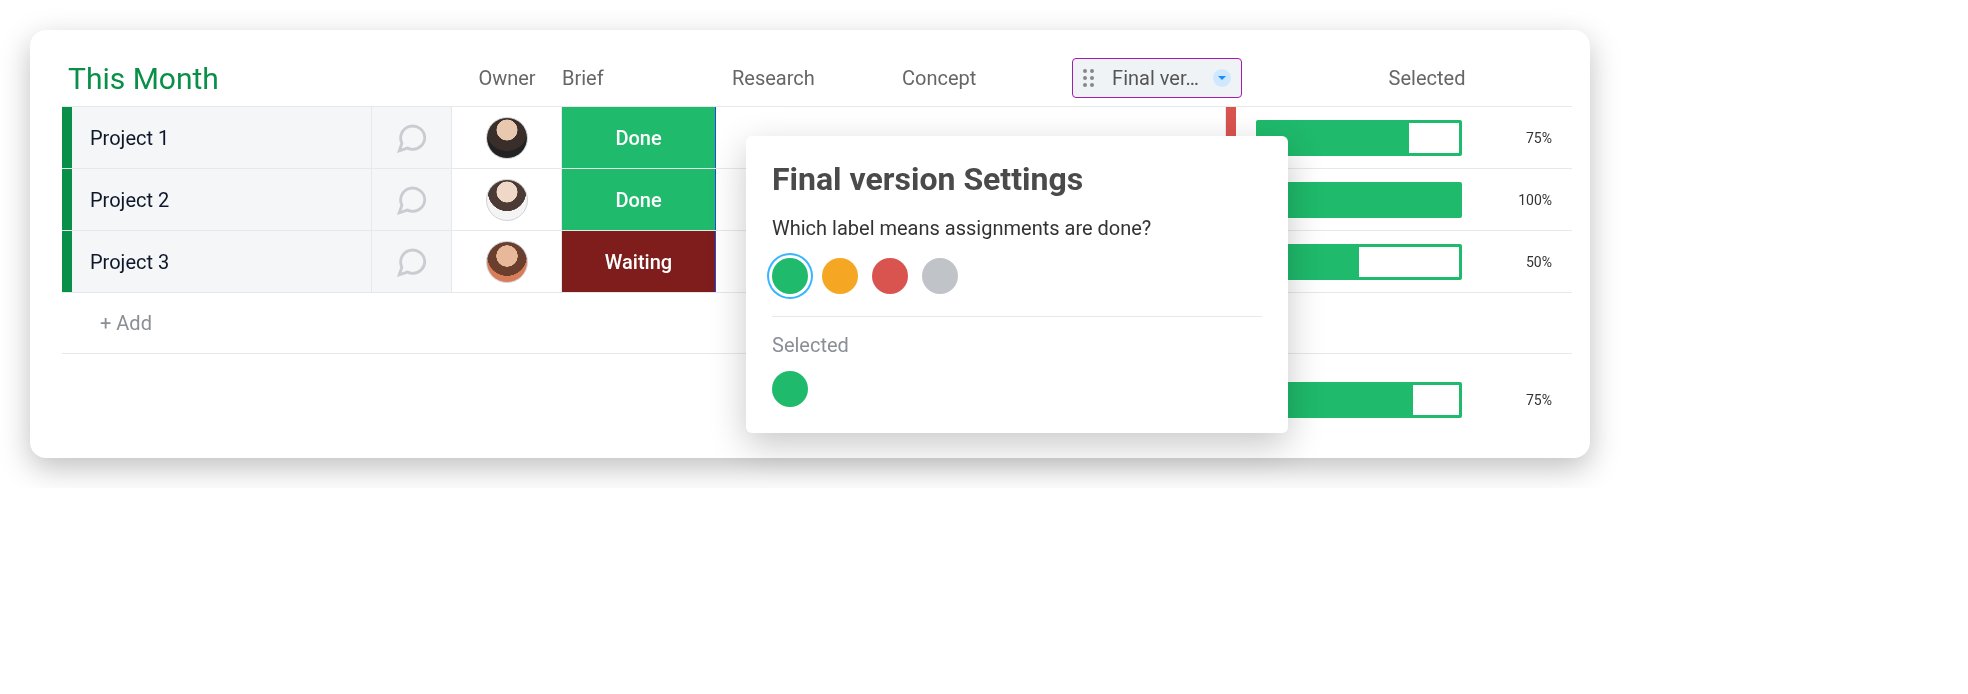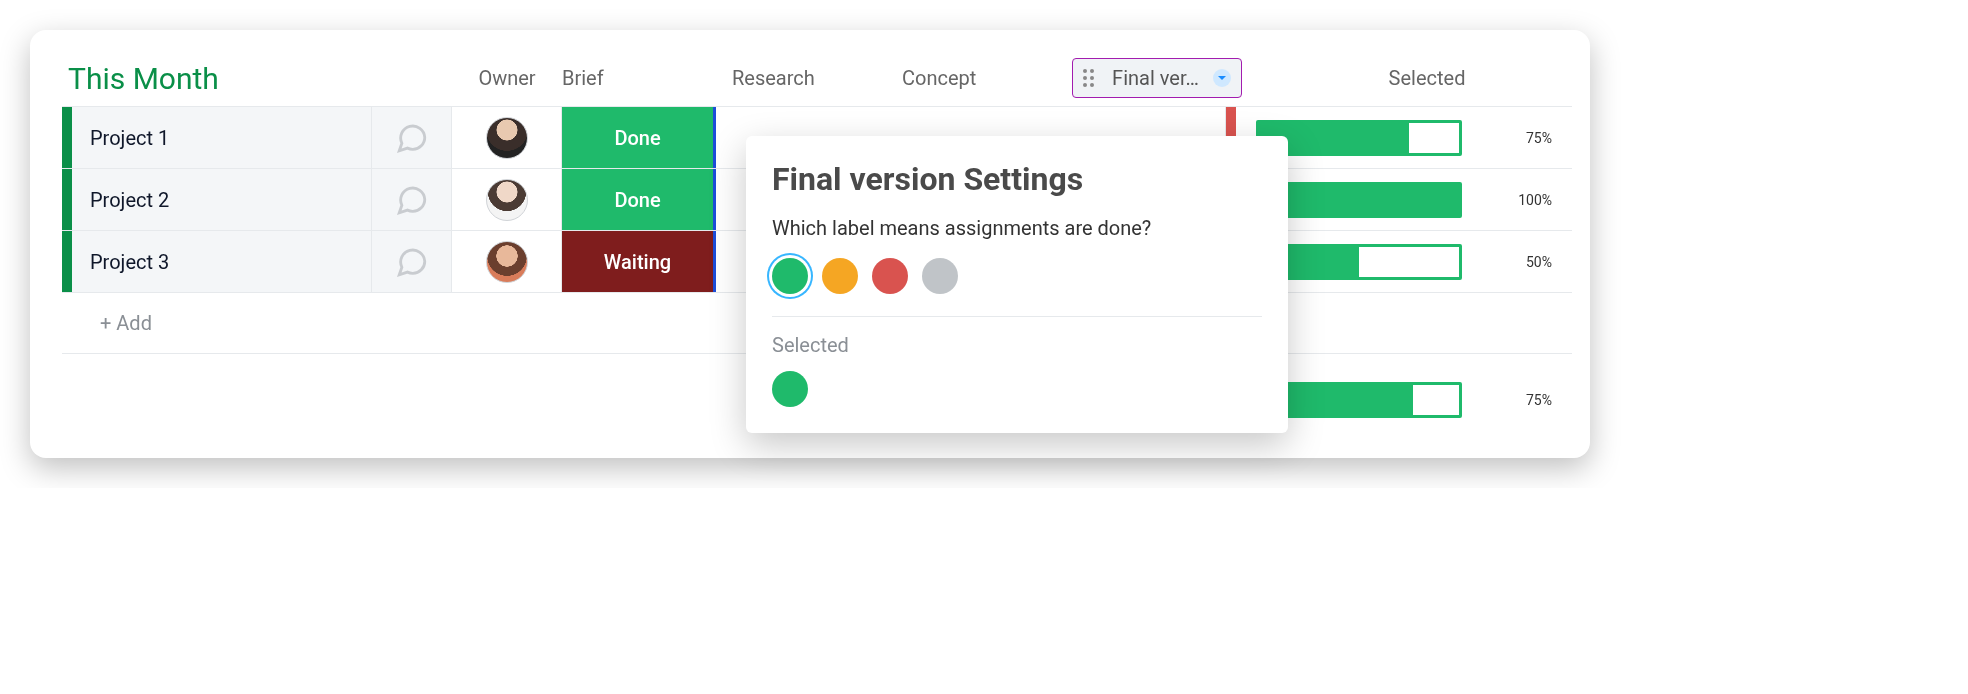--- a/index.html
+++ b/index.html
@@ -111,21 +111,21 @@
   }
   .avatar {
     width:42px; height:42px; border-radius:50%;
     background:#e0e0e0 center/cover no-repeat;
     border:1px solid #d0d3d7;
   }
   .row .status {
     width:154px;
     display:flex; align-items:center; justify-content:center;
     color:#fff; font-size:20px; font-weight:500;
-    border-right:3px solid #1d4ed8;
+    border-right:1px solid #1d4ed8;
   }
   .row .hidden-area {
     width:510px; 
     border-right:1px solid #e6e9ec;
     background:#fff;
   }
   .row .side-stripe {
     width:10px;
   }
   .row .progress {

